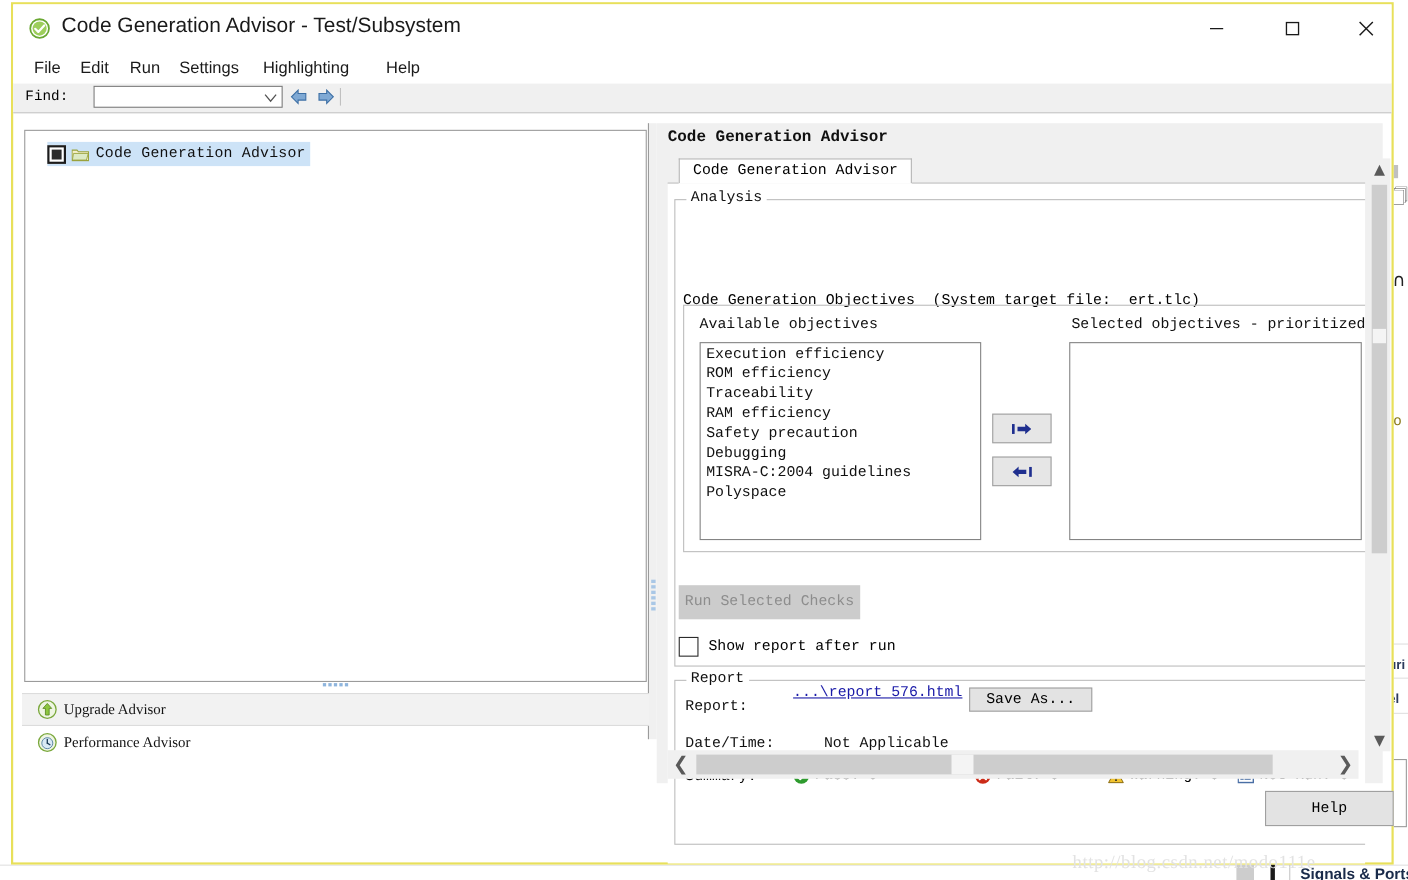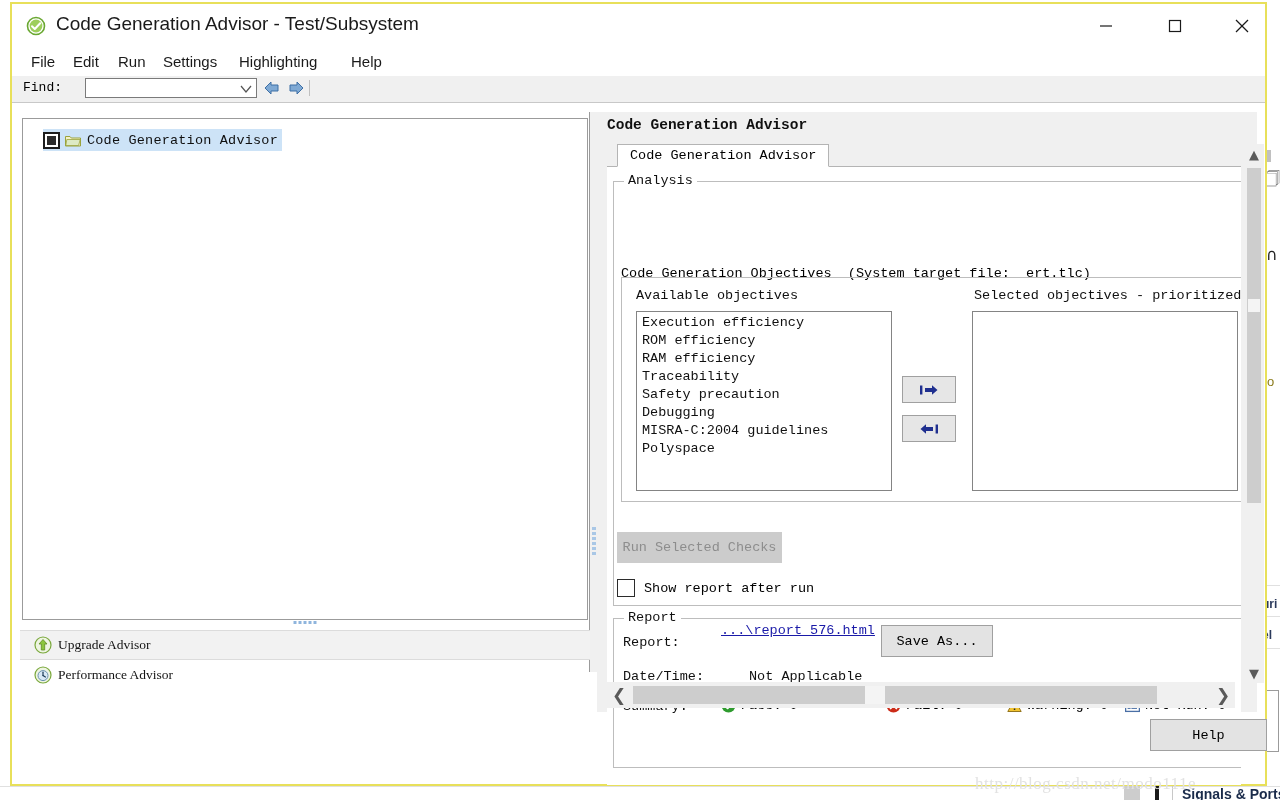--- a/index.html
+++ b/index.html
@@ -83,21 +83,21 @@
 
   .xfer-btn{position:absolute;width:54px;height:27px;background:#e6e6e6;border:1px solid #a0a0a0;box-sizing:border-box;display:flex;align-items:center;justify-content:center;}
 
   #run-btn{position:absolute;left:10px;top:365px;width:165px;height:31px;background:#cccccc;border:none;display:flex;align-items:center;justify-content:center;font-family:"Liberation Mono",monospace;font-size:13.5px;color:#8d8d8d;}
   #show-report-row{position:absolute;left:10px;top:412px;display:flex;align-items:center;}
   #show-report-cb{width:18px;height:18px;border:1px solid #2b2b2b;background:#fff;box-sizing:border-box;margin-right:9px;}
   #show-report-lbl{font-family:"Liberation Mono",monospace;font-size:13.5px;text-align:center;}
 
   .rep-label{position:absolute;font-family:"Liberation Mono",monospace;font-size:13.5px;color:#101010;white-space:nowrap;}
   #report-link{position:absolute;font-family:"Liberation Mono",monospace;font-size:13.5px;color:#1a1aa8;text-decoration:underline;white-space:nowrap;}
-  #saveas-btn{position:absolute;width:112px;height:32px;background:#e3e3e3;border:1px solid #a0a0a0;box-sizing:border-box;display:flex;align-items:center;justify-content:center;font-family:"Liberation Mono",monospace;font-size:13.5px;}
+  #saveas-btn{position:absolute;width:112px;height:22px;background:#e3e3e3;border:1px solid #a0a0a0;box-sizing:border-box;display:flex;align-items:center;justify-content:center;font-family:"Liberation Mono",monospace;font-size:13.5px;}
   .summary-cell{position:absolute;font-family:"Liberation Mono",monospace;font-size:13.5px;white-space:nowrap;display:flex;align-items:center;gap:5px;}
   .sum-ico{width:15px;height:15px;flex:none;}
 
   
   #vscroll{position:absolute;left:1232px;top:140px;width:20px;height:539px;background:#f0f0f0;}
   #vscroll .arr{position:absolute;left:0;width:20px;height:20px;display:flex;align-items:center;justify-content:center;color:#5a5a5a;font-size:13px;font-family:"DejaVu Sans",sans-serif;}
   #vs-up{top:0;}
   #vs-down{bottom:0;}
   #vs-track{position:absolute;left:3px;top:20px;width:14px;height:499px;background:#f0f0f0;}
   #vs-thumb{position:absolute;left:3px;top:24px;width:14px;height:335px;background:#cdcdcd;}
@@ -270,22 +270,22 @@
 
       <div id="objectives-caption">Code Generation Objectives  (System target file:  ert.tlc)</div>
 
       <div id="inner-box">
         <span class="list-caption" style="left:14px;top:10px;">Available objectives</span>
         <span class="list-caption" style="left:352px;top:10px;">Selected objectives - prioritized</span>
 
         <div class="listbox" style="left:14px;top:33px;width:256px;height:180px;">
           <div class="list-opt">Execution efficiency</div>
           <div class="list-opt">ROM efficiency</div>
+          <div class="list-opt">Traceability</div>
           <div class="list-opt">RAM efficiency</div>
-          <div class="list-opt">Traceability</div>
           <div class="list-opt">Safety precaution</div>
           <div class="list-opt">Debugging</div>
           <div class="list-opt">MISRA-C:2004 guidelines</div>
           <div class="list-opt">Polyspace</div>
         </div>
 
         <div class="xfer-btn" style="left:280px;top:98px;">
           <svg width="22" height="14" viewBox="0 0 22 14">
             <rect x="2" y="2.5" width="2.4" height="9" fill="#1f2f8f"></rect>
             <path d="M7 5 L14 5 L14 2.2 L19.5 7 L14 11.8 L14 9 L7 9 Z" fill="#1f2f8f"></path>

